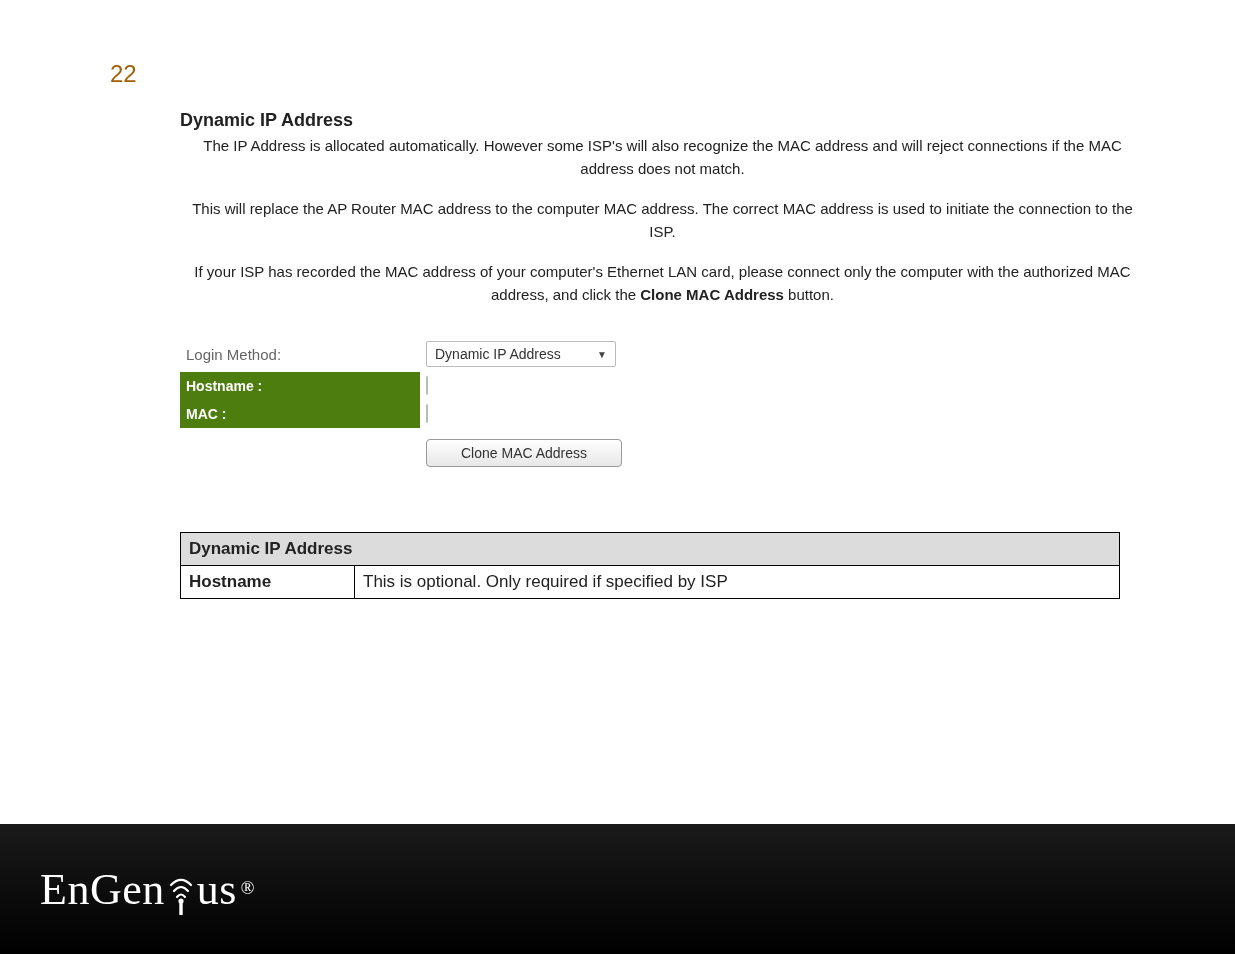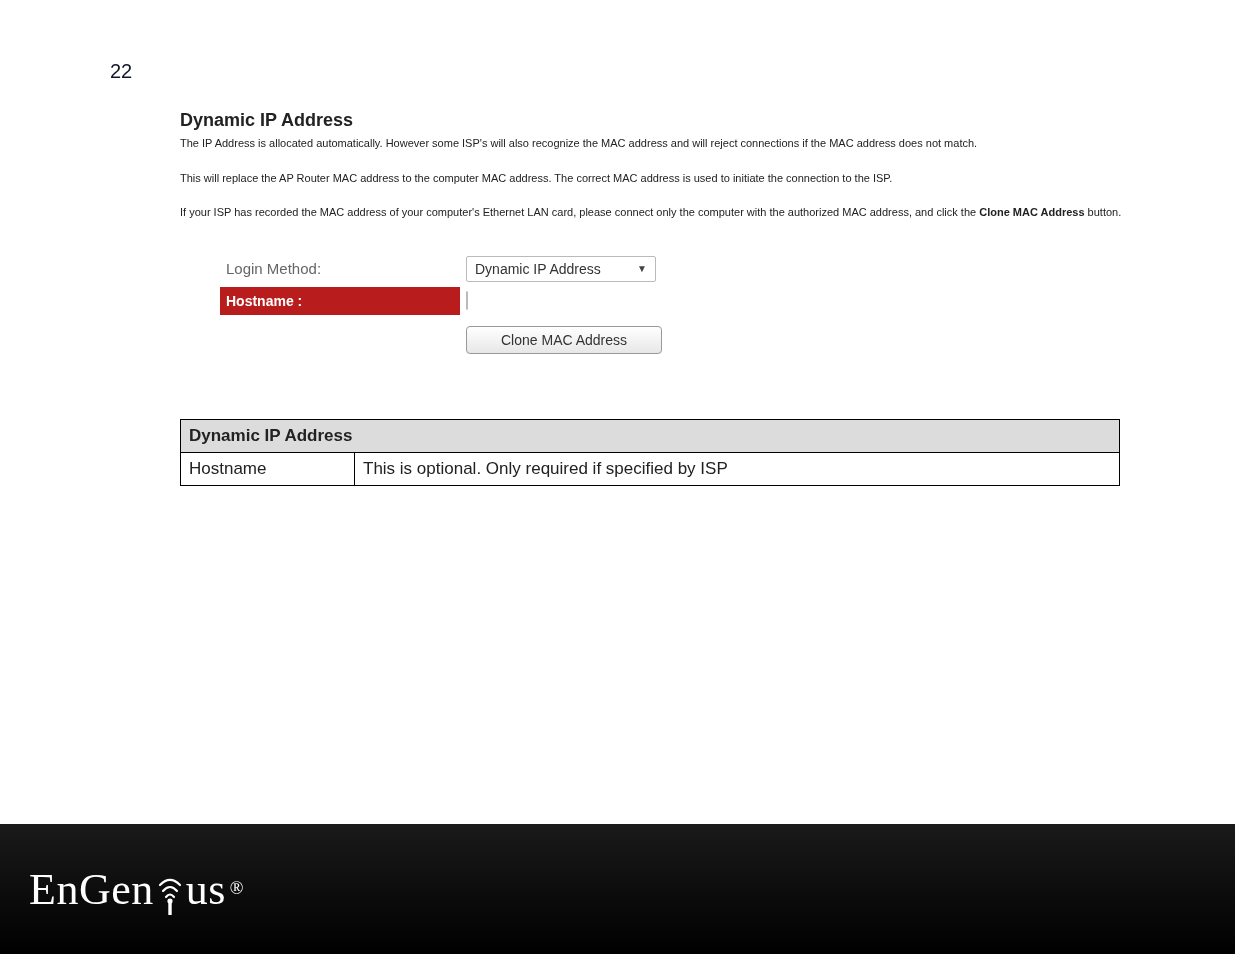--- a/index.html
+++ b/index.html
@@ -9,55 +9,55 @@
     color: #222;
     width: 1235px;
     height: 954px;
     position: relative;
     overflow: hidden;
   }
   .page-number {
     position: absolute;
     top: 60px;
     left: 110px;
-    font-size: 20px;
-    color: #0f172a;
+    font-size: 24px;
+    color: #a16207;
   }
   .content {
     position: absolute;
     top: 110px;
     left: 180px;
     width: 965px;
   }
   .section-title {
     font-weight: 700;
     font-size: 18px;
     margin-bottom: 4px;
   }
   .para {
-    font-size: 11px;
+    font-size: 15px;
     line-height: 1.5;
     margin-bottom: 18px;
+    text-align: center;
   }
   .form-box {
     width: 450px;
     margin-top: 30px;
     margin-bottom: 60px;
-    margin-left: 40px;
   }
   .form-box table {
     width: 100%;
     border-collapse: collapse;
   }
   .form-box td {
     padding: 5px 6px;
     vertical-align: middle;
   }
   .form-box tr.shaded td.label {
-    background: #b91c1c;
+    background: #4d7c0f;
     color: #fff;
     font-weight: 700;
     font-size: 14px;
     width: 240px;
     padding-left: 6px;
   }
   .form-box td.label-plain {
     color: #666;
     font-size: 15px;
     width: 240px;
@@ -112,33 +112,33 @@
     padding: 6px 8px;
     font-size: 17px;
     text-align: left;
     vertical-align: middle;
   }
   .desc-table th.header-row {
     background: #dcdcdc;
     font-weight: 700;
   }
   .desc-table .key {
-    font-weight: 400;
+    font-weight: 700;
     width: 174px;
   }
   .footer {
     position: absolute;
     bottom: 0;
     left: 0;
     width: 100%;
     height: 130px;
     background: linear-gradient(#1a1a1a,#000);
     display: flex;
     align-items: center;
-    padding-left: 29px;
+    padding-left: 40px;
   }
   .logo {
     color: #fff;
     font-family: Georgia, 'Times New Roman', serif;
     font-size: 44px;
     font-weight: 400;
     letter-spacing: 0.5px;
     display: flex;
     align-items: flex-end;
   }
@@ -173,20 +173,24 @@
         <td class="label-plain">Login Method:</td>
         <td class="field">
           <span class="drop">
             <span>Dynamic IP Address</span>
             <span class="caret">▼</span>
           </span>
         </td>
       </tr>
       <tr class="shaded">
         <td class="label">Hostname :</td>
+        <td class="field"><span class="text-input"></span></td>
+      </tr>
+      <tr class="shaded">
+        <td class="label">MAC :</td>
         <td class="field"><span class="text-input"></span></td>
       </tr>
       <tr>
         <td></td>
         <td><span class="btn">Clone MAC Address</span></td>
       </tr>
     </tbody>
       </table>
   </div>
 

